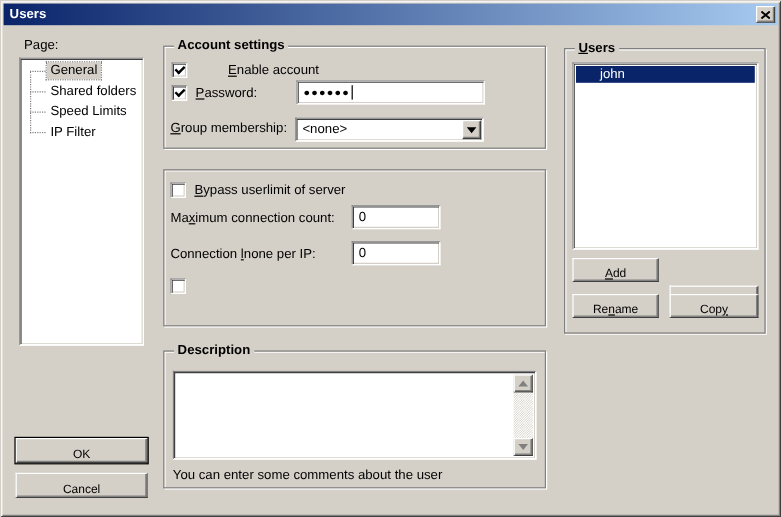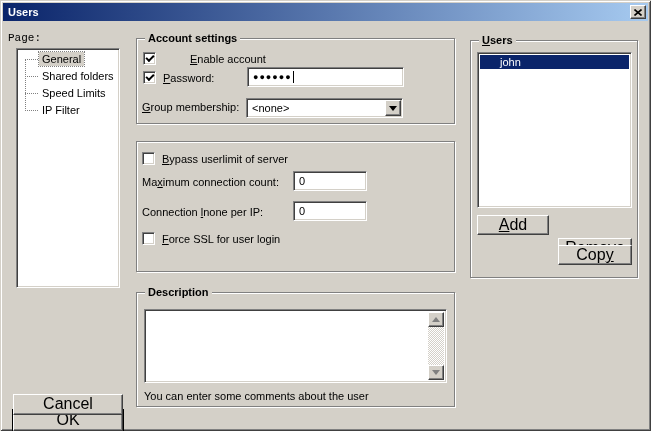--- a/index.html
+++ b/index.html
@@ -15,23 +15,23 @@
     background:linear-gradient(to right,#0A246A,#A6CAF0);
     display:flex;align-items:center;padding-left:5px;box-sizing:border-box;
     color:#fff;font-weight:bold;
   }
   .closebtn{
     position:absolute;right:2px;top:2px;width:16px;height:14px;
     background:#D4D0C8;border:1px solid;border-color:#fff #404040 #404040 #fff;
     box-shadow:inset -1px -1px 0 #808080;
     display:flex;align-items:center;justify-content:center;box-sizing:border-box;
   }
-  .btn{position:absolute;display:flex;align-items:flex-start;justify-content:center;
+  .btn{position:absolute;display:flex;align-items:flex-end;justify-content:center;
     background:#D4D0C8;border:1px solid;border-color:#fff #404040 #404040 #fff;
-    box-shadow:inset -1px -1px 0 #808080;box-sizing:border-box;font-size:16px;}
+    box-shadow:inset -1px -1px 0 #808080;box-sizing:border-box;font-size:10px;}
   .btn.default{outline:1px solid #000;}
   .sunken{background:#fff;border:1px solid;border-color:#808080 #fff #fff #808080;
     box-shadow:inset 1px 1px 0 #404040,inset -1px -1px 0 #D4D0C8;box-sizing:border-box;}
   .group{position:absolute;border:1px solid #808080;
     box-shadow:1px 1px 0 #fff,inset 1px 1px 0 #fff;box-sizing:border-box;}
   .grouptitle{position:absolute;top:-7px;left:8px;background:#D4D0C8;
     padding:0 3px;line-height:13px;font-weight:bold;}
   .lbl{position:absolute;line-height:13px;white-space:nowrap;}
   .mn{text-decoration:underline;}
   .checkbox{position:absolute;width:13px;height:13px;background:#fff;
@@ -77,21 +77,21 @@
 
   <div class="titlebar">
     <span>Users</span>
     <div class="closebtn">
       <svg width="8" height="7" viewBox="0 0 8 7">
         <path d="M0.5 0.5 L7.5 6.5 M7.5 0.5 L0.5 6.5" stroke="#000" stroke-width="1.6"></path>
       </svg>
     </div>
   </div>
 
-  <div class="lbl" style="left:8px;top:32px;font-family:Liberation Mono, monospace;">Page:</div>
+  <div class="lbl" style="left:20px;top:32px;">Page:</div>
   <div class="tree sunken">
     <div class="tree-v" style="top:10px;height:52px;"></div>
     <div class="tree-h" style="top:10px;"></div>
     <div class="tree-h" style="top:27px;"></div>
     <div class="tree-h" style="top:44px;"></div>
     <div class="tree-h" style="top:61px;"></div>
     <div class="tree-item selected" style="top:3px;">General</div>
     <div class="tree-item" style="top:20px;">Shared folders</div>
     <div class="tree-item" style="top:37px;">Speed Limits</div>
     <div class="tree-item" style="top:54px;">IP Filter</div>
@@ -126,21 +126,20 @@
   <div class="field" style="left:293px;top:171px;width:74px;height:20px;">
     <span>0</span>
   </div>
 
   <div class="lbl" style="left:142px;top:206px;"><span>Connection </span><span class="mn">l</span><span>none per IP:</span></div>
   <div class="field" style="left:293px;top:201px;width:74px;height:20px;">
     <span>0</span>
   </div>
 
   <div class="checkbox" style="left:142px;top:232px;"></div>
-  <div class="lbl" style="left:162px;top:233px;"><span></span><span class="mn">F</span><span>orce SSL for user login</span></div>
 
   <div class="group" style="left:136px;top:292px;width:319px;height:115px;">
     <span class="grouptitle">Description</span>
   </div>
   <div class="sunken" style="position:absolute;left:144px;top:309px;width:303px;height:74px;">
     <span></span>
     <div class="vscroll">
       <div class="sb" style="top:0;">
           <span class="tri-up-g"></span>
         </div>
@@ -156,20 +155,23 @@
   </div>
   <div class="sunken" style="position:absolute;left:477px;top:52px;width:155px;height:156px;">
     <div class="list-item-selected">john</div>
   </div>
   <div class="btn" style="left:477px;top:215px;width:72px;height:20px;">
       <span><span></span><span class="mn">A</span><span>dd</span></span>
     </div>
   <div class="btn" style="left:558px;top:215px;width:74px;height:24px;margin-top:23px;">
       <span><span></span><span class="mn">R</span><span>emove</span></span>
     </div>
+  <div class="btn" style="left:477px;top:245px;width:72px;height:20px;">
+      <span><span>Re</span><span class="mn">n</span><span>ame</span></span>
+    </div>
   <div class="btn" style="left:558px;top:245px;width:74px;height:20px;">
       <span><span>Cop</span><span class="mn">y</span><span></span></span>
     </div>
 
-  <div class="btn default" style="left:13px;top:365px;width:110px;height:21px;margin-top:45px;">OK</div>
+  <div class="btn default" style="left:13px;top:365px;width:110px;height:21px;">OK</div>
   <div class="btn" style="left:13px;top:394px;width:110px;height:21px;">Cancel</div>
 
 </div>
 
 </body></html>

